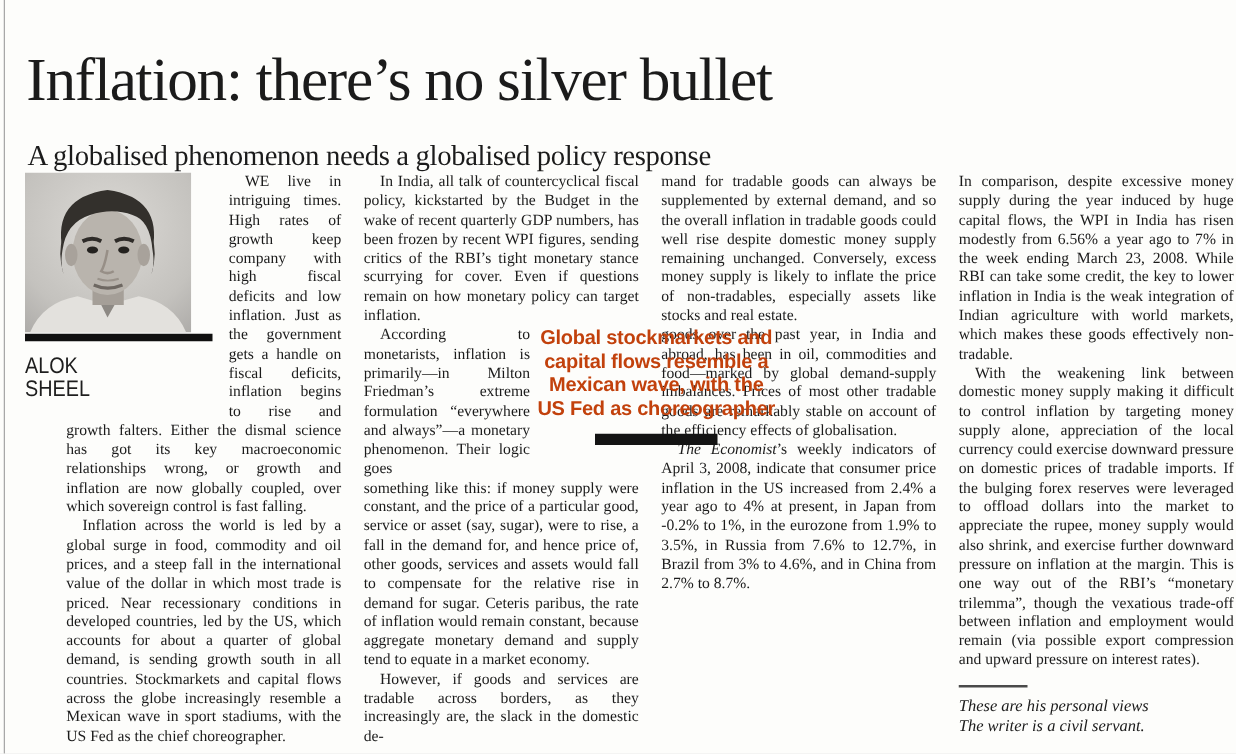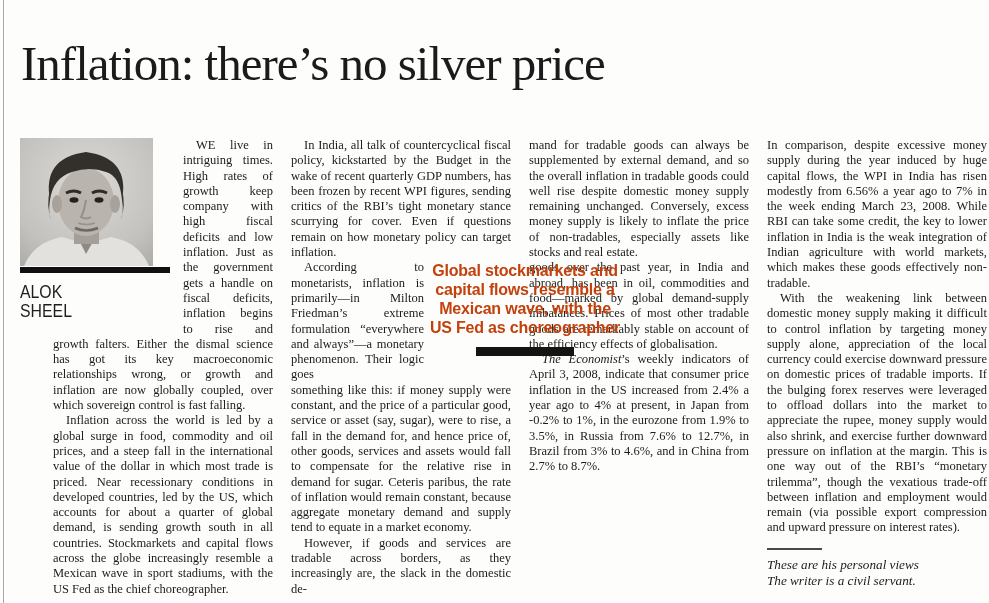--- a/index.html
+++ b/index.html
@@ -107,21 +107,22 @@
     line-height: 16.5px;
   }
   .italic { font-style: italic; }
 </style>
 </head>
 <body>
 
 <div class="page">
   <div class="edge-rule"></div>
 
-  <h1 class="headline">Inflation: there’s no silver price</h1>
+  <h1 class="headline">Inflation: there’s no silver bullet</h1>
+  <h2 class="standfirst">A globalised phenomenon needs a globalised policy response</h2>
 
   <div class="body">
 
     <div class="col">
       <div class="photo-block">
         <div class="photo-frame">
           <svg width="133" height="128" viewBox="0 0 133 128" xmlns="http://www.w3.org/2000/svg">
             <defs>
               <radialGradient id="bgGrad" cx="50%" cy="35%" r="80%">
                 <stop offset="0%" stop-color="#dcdad6"></stop>

